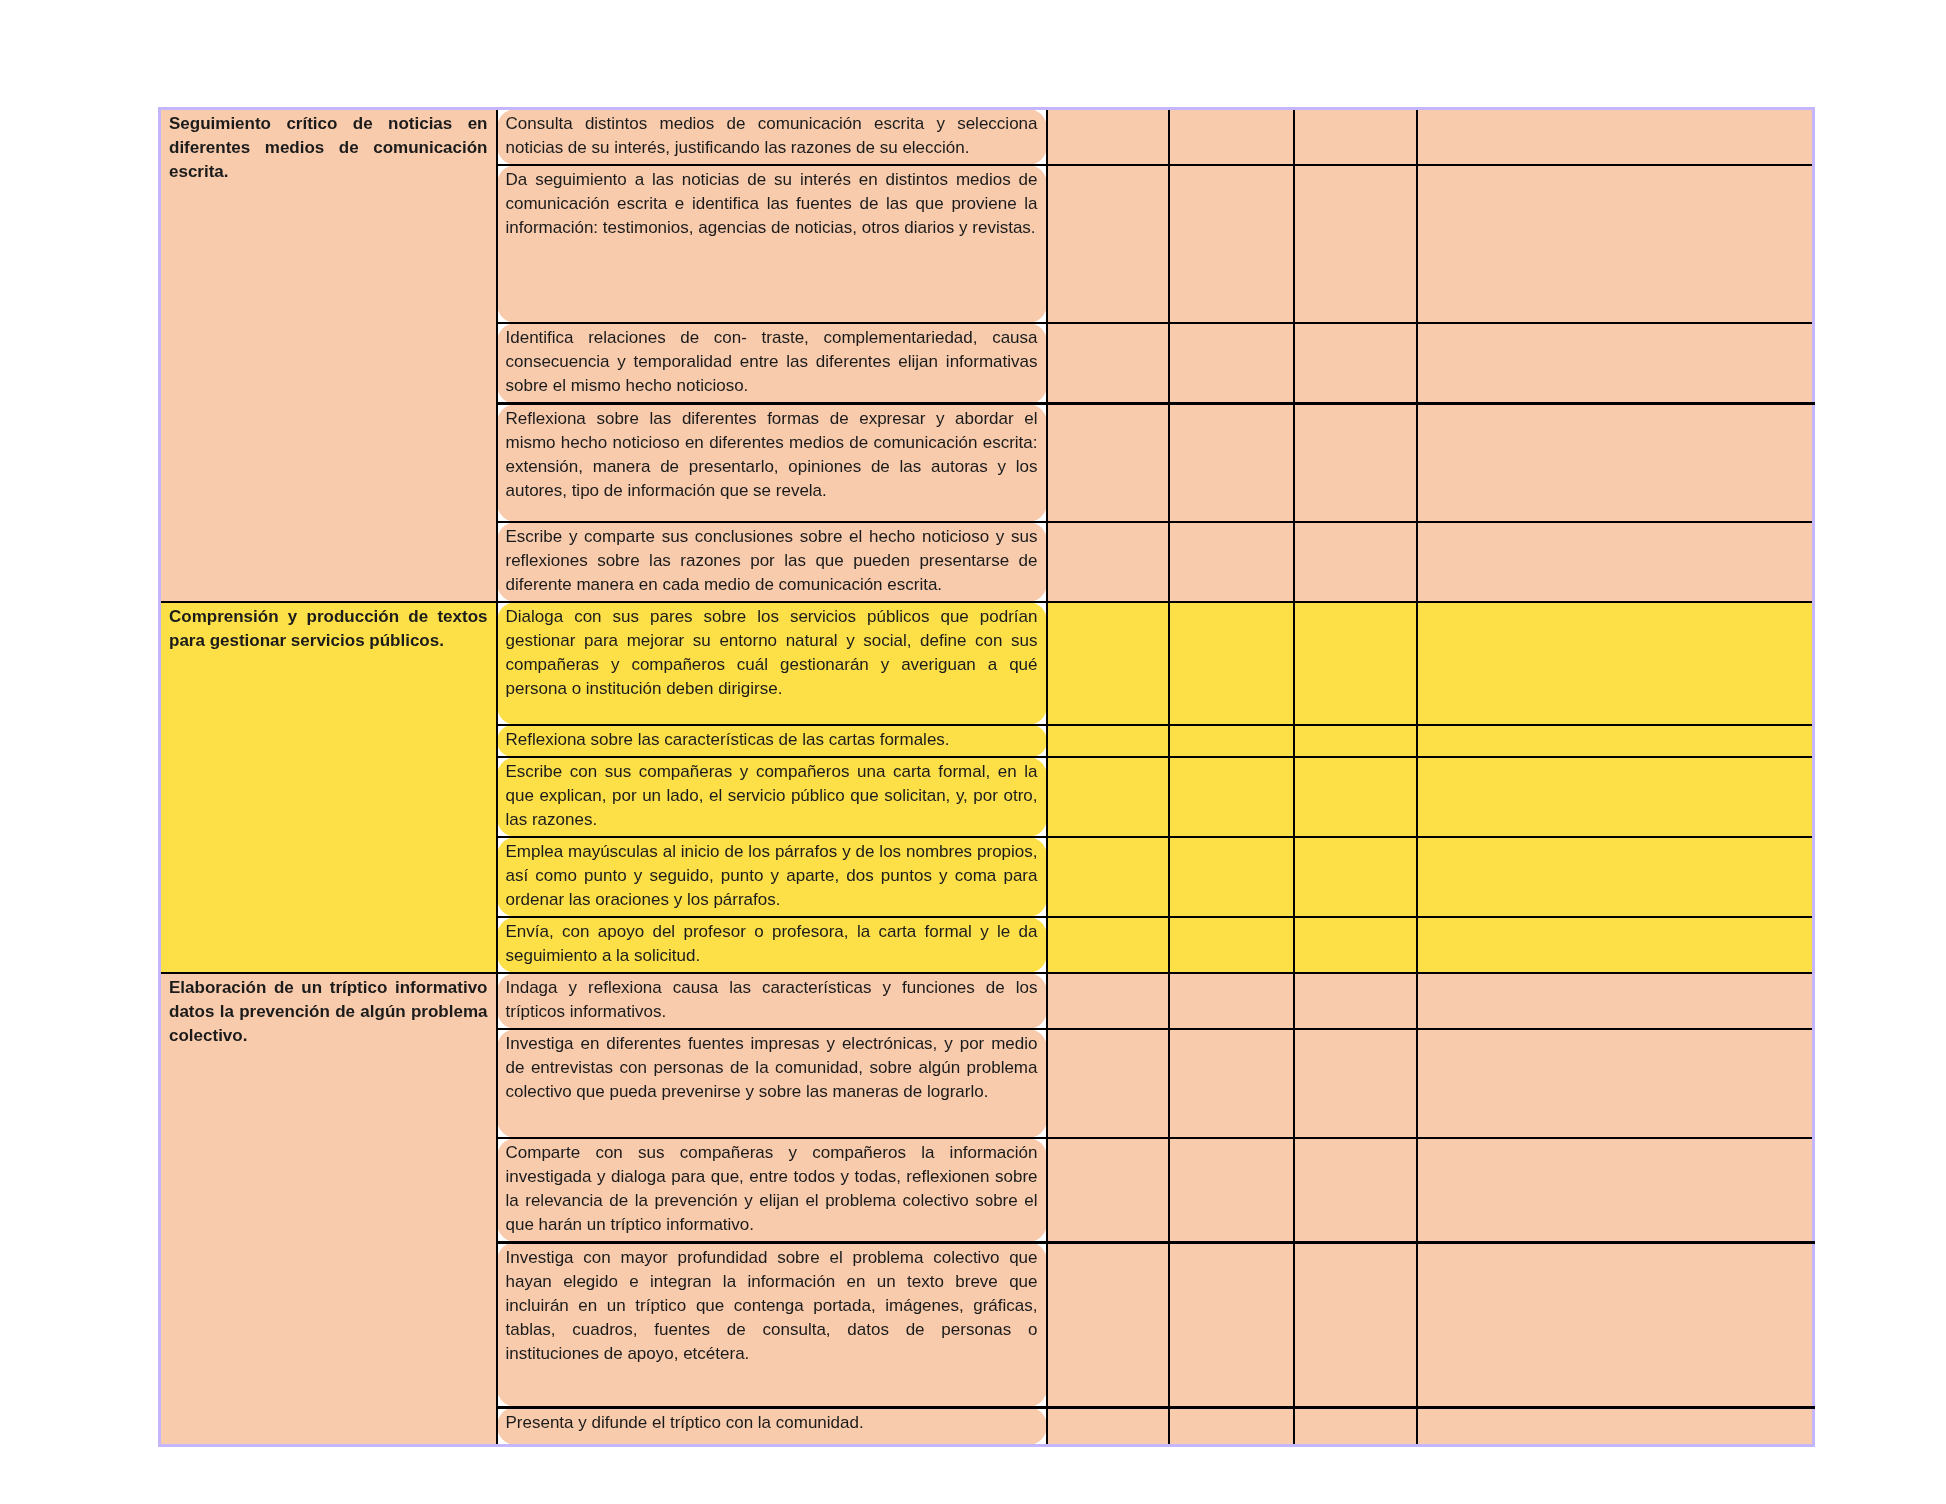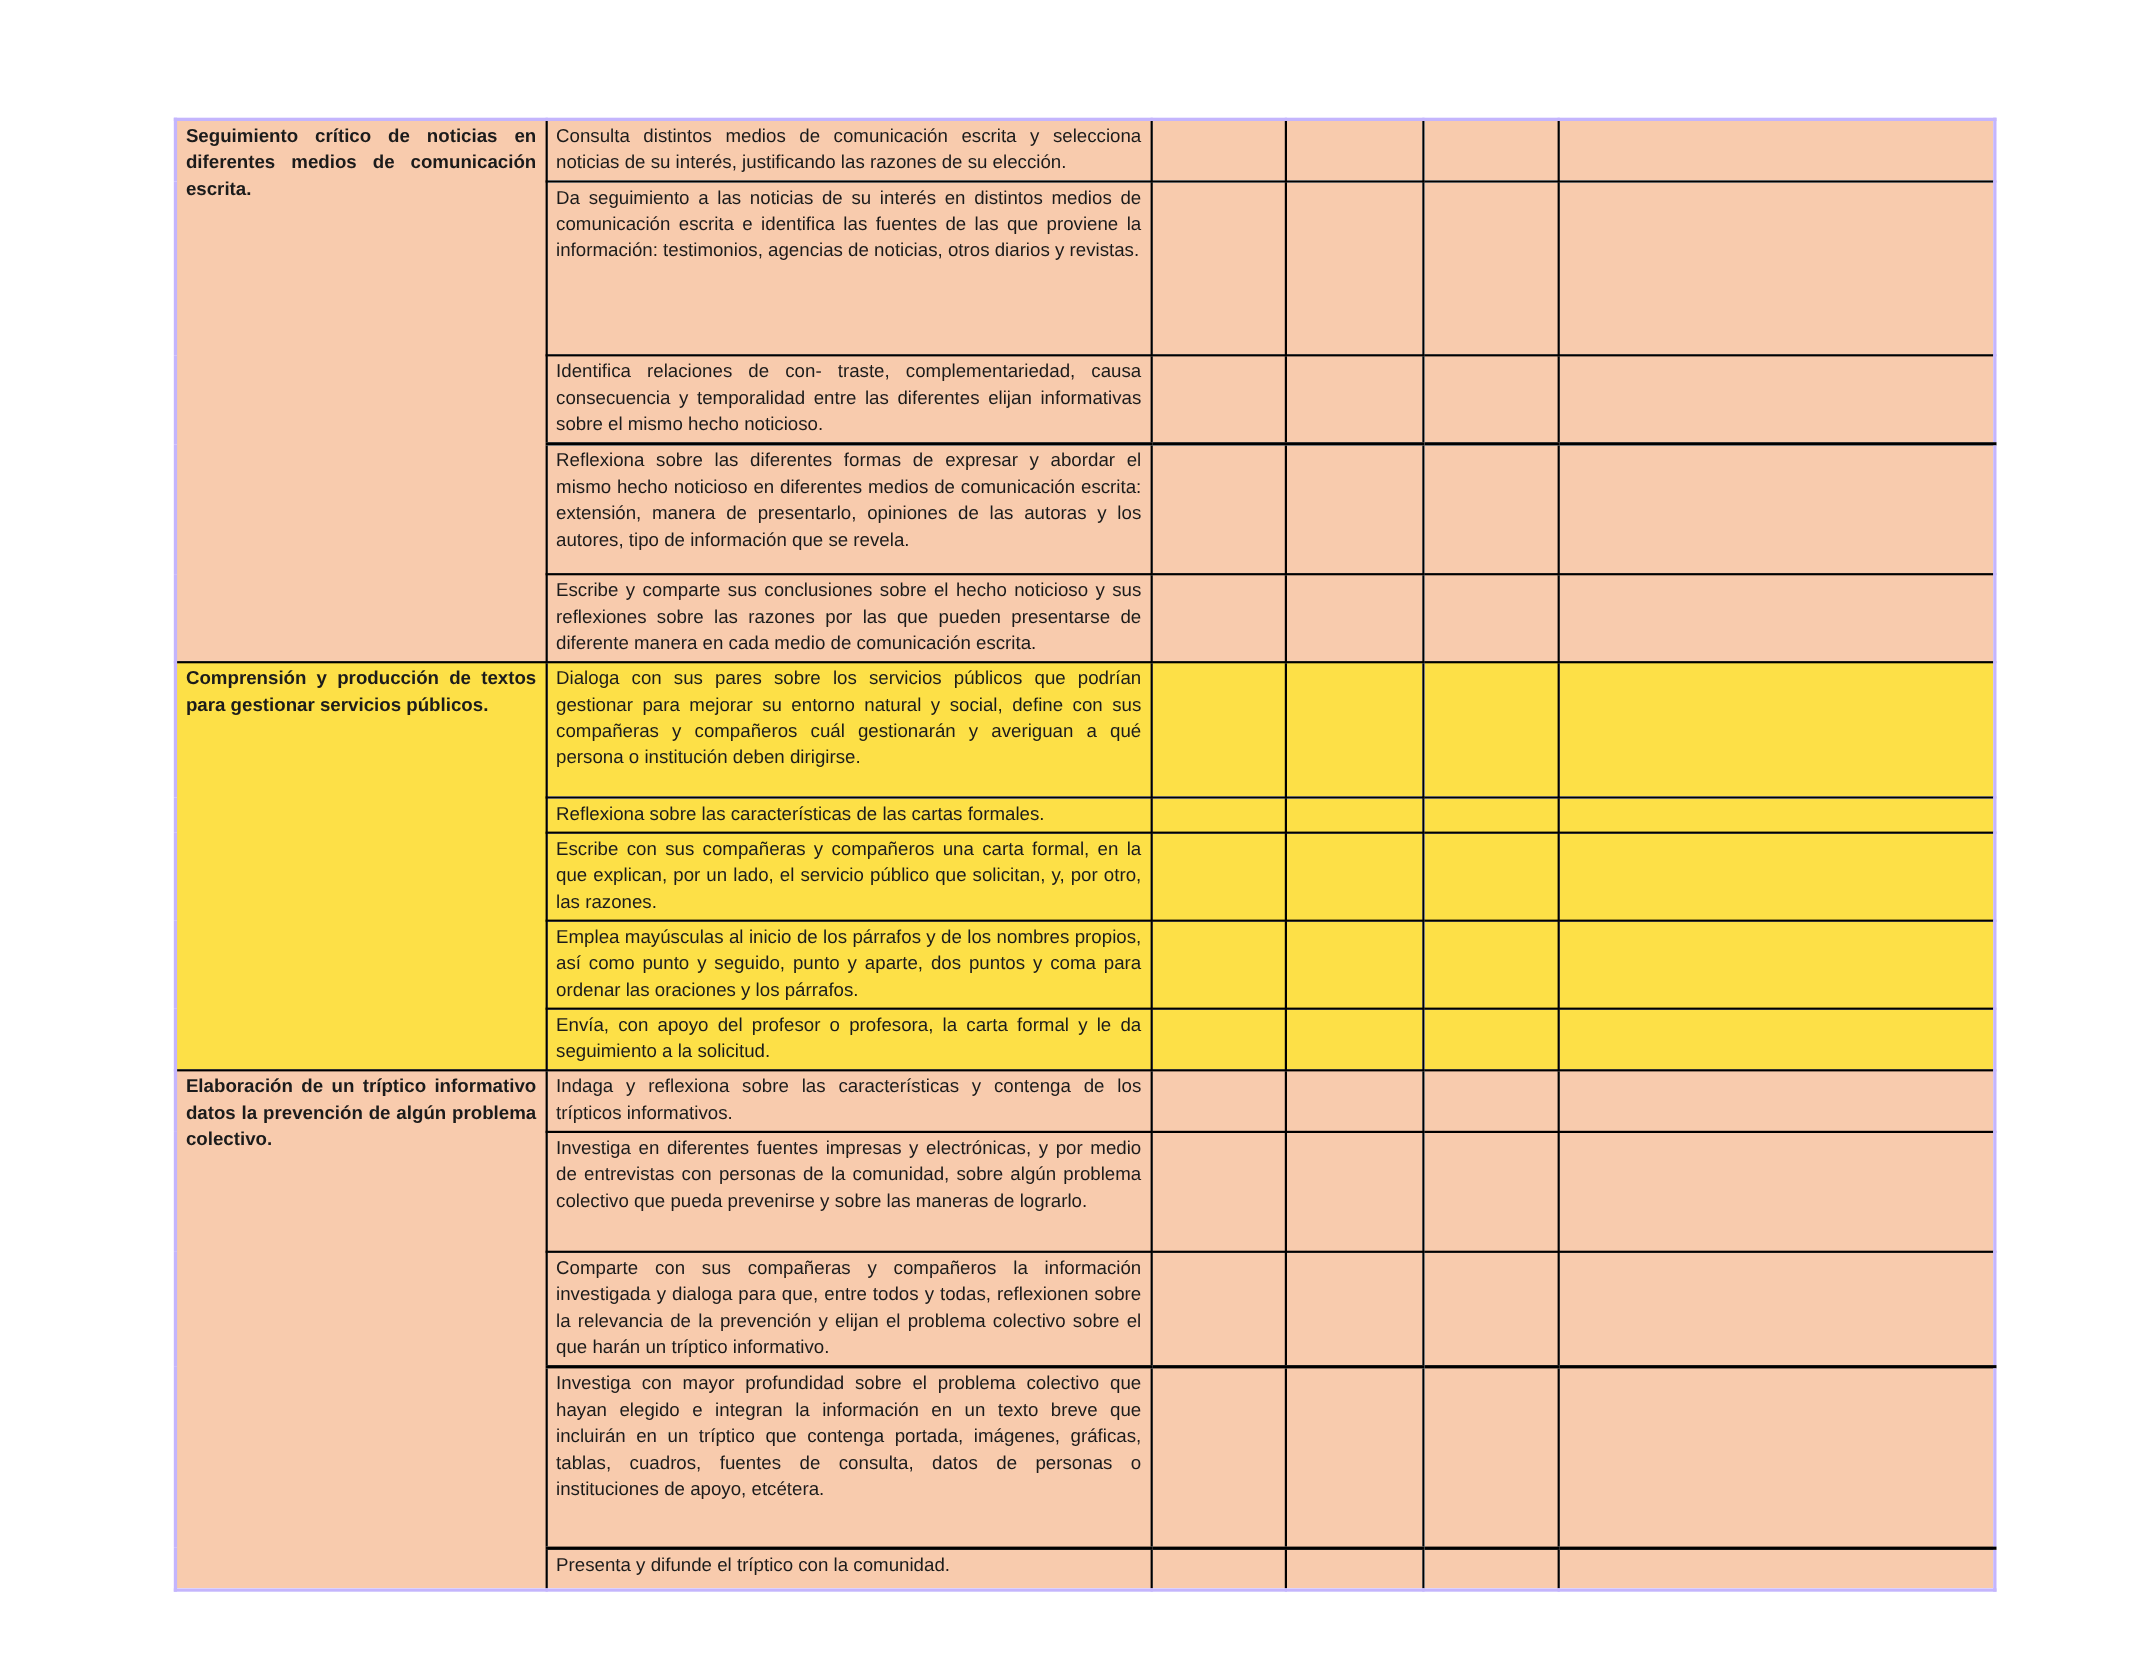--- a/index.html
+++ b/index.html
@@ -34,20 +34,21 @@
     overflow: hidden;
     word-wrap: break-word;
   }
   td.topic {
     font-weight: bold;
     text-align: justify;
     padding: 4px 13px 4px 10px;
   }
   td.activity {
     text-align: justify;
+    border-radius: 19px;
   }
   td.shaded {
     background: #f8cbad;
   }
   td.white {
     background: #fde047;
   }
   tr.thick-top td {
     border-top-width: 3px;
   }
@@ -133,21 +134,21 @@
         </tr>
         <tr style="height: 56px;">
           <td class="activity white">Envía, con apoyo del profesor o profesora, la carta formal y le da seguimiento a la solicitud.</td>
           <td class="white"></td>
           <td class="white"></td>
           <td class="white"></td>
           <td class="white"></td>
         </tr>
         <tr style="height: 46px;">
           <td rowspan="5" class="topic shaded">Elaboración de un tríptico informativo datos la prevención de algún problema colectivo.</td>
-          <td class="activity shaded">Indaga y reflexiona sobre las características y contenga de los trípticos informativos.</td>
+          <td class="activity shaded">Indaga y reflexiona causa las características y funciones de los trípticos informativos.</td>
           <td class="shaded"></td>
           <td class="shaded"></td>
           <td class="shaded"></td>
           <td class="shaded"></td>
         </tr>
         <tr style="height: 109px;">
           <td class="activity shaded">Investiga en diferentes fuentes impresas y electrónicas, y por medio de entrevistas con personas de la comunidad, sobre algún problema colectivo que pueda prevenirse y sobre las maneras de lograrlo.</td>
           <td class="shaded"></td>
           <td class="shaded"></td>
           <td class="shaded"></td>

